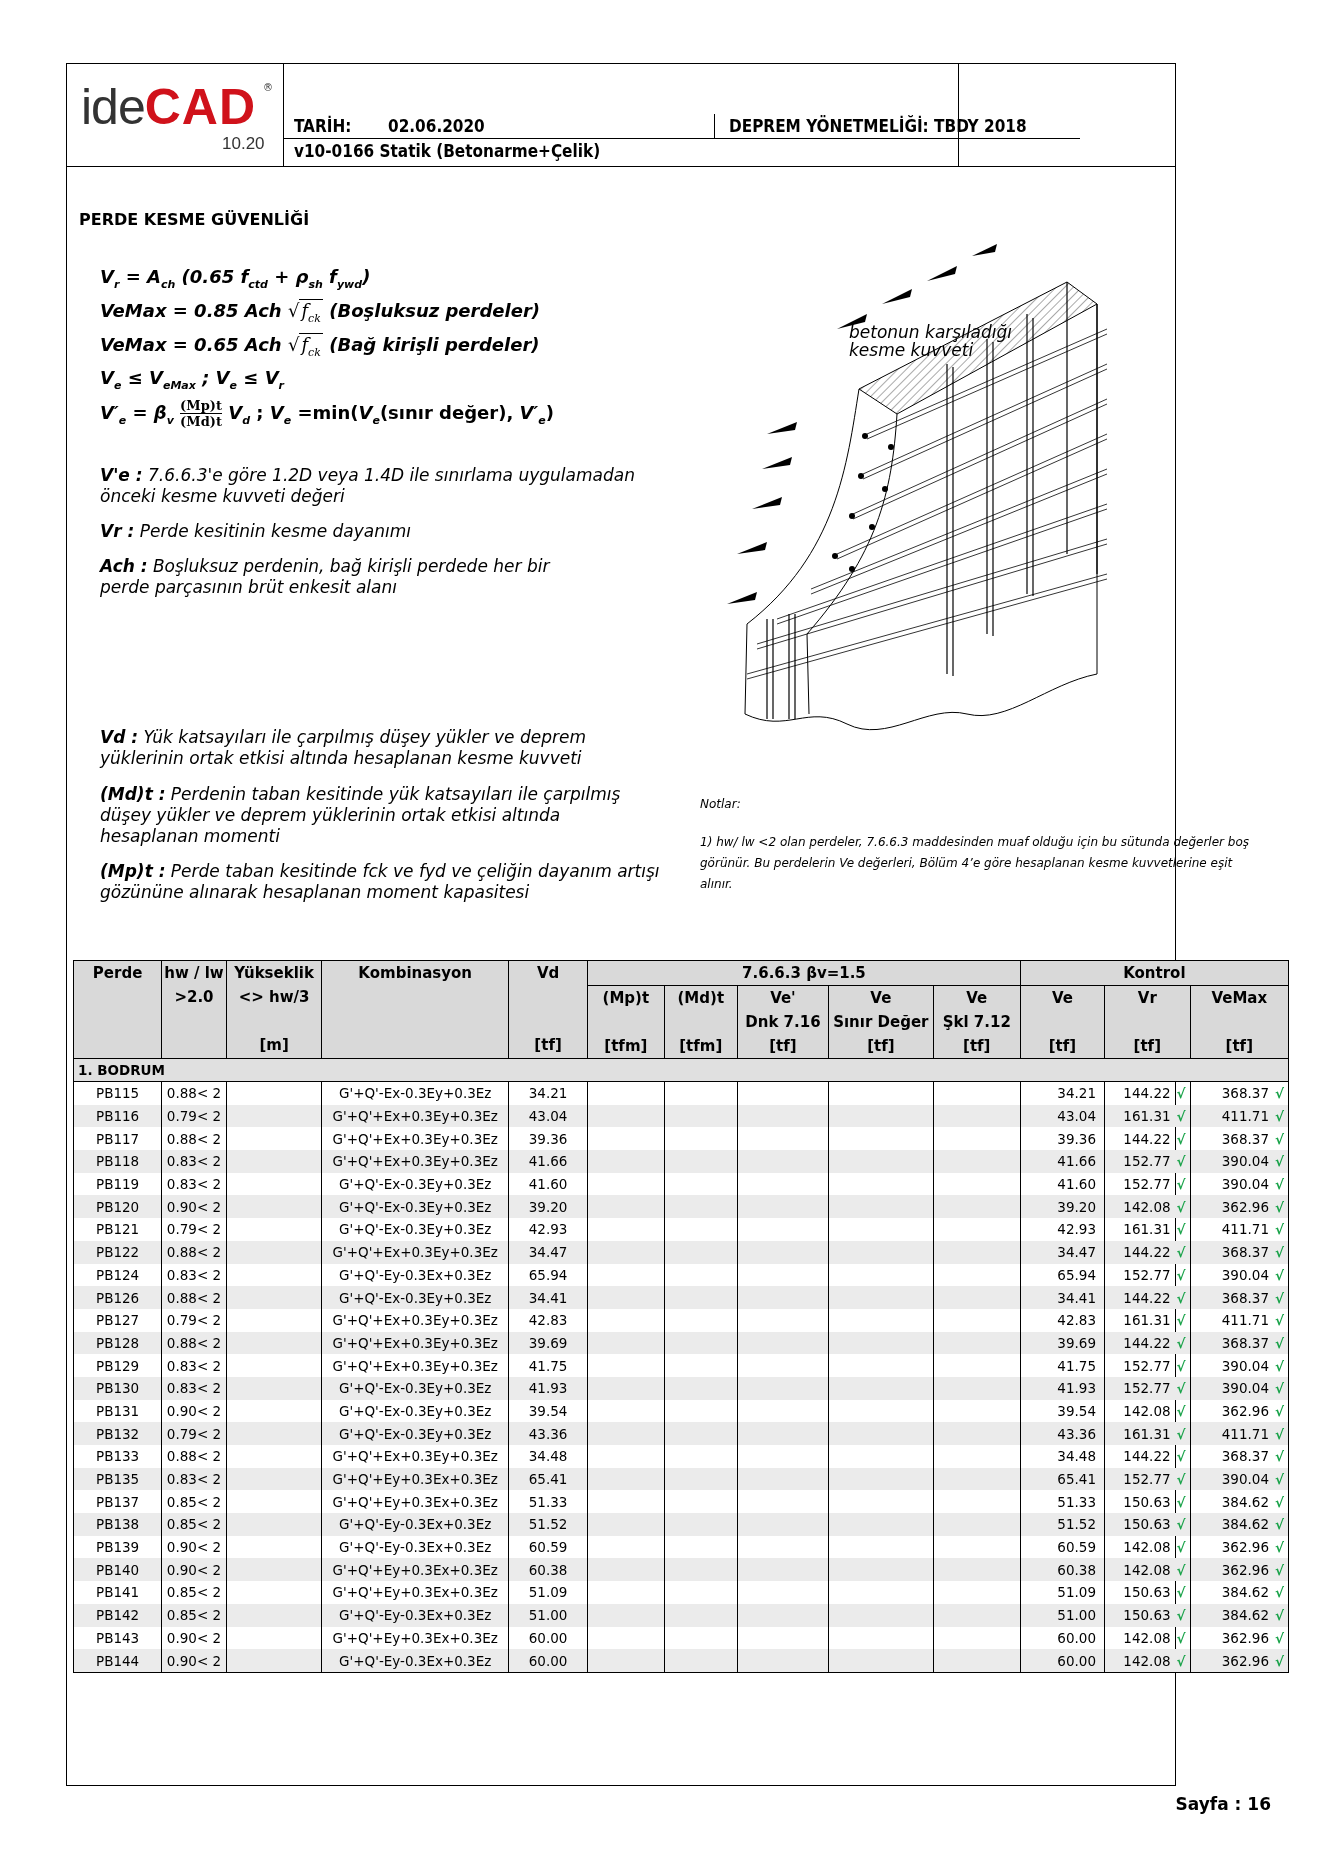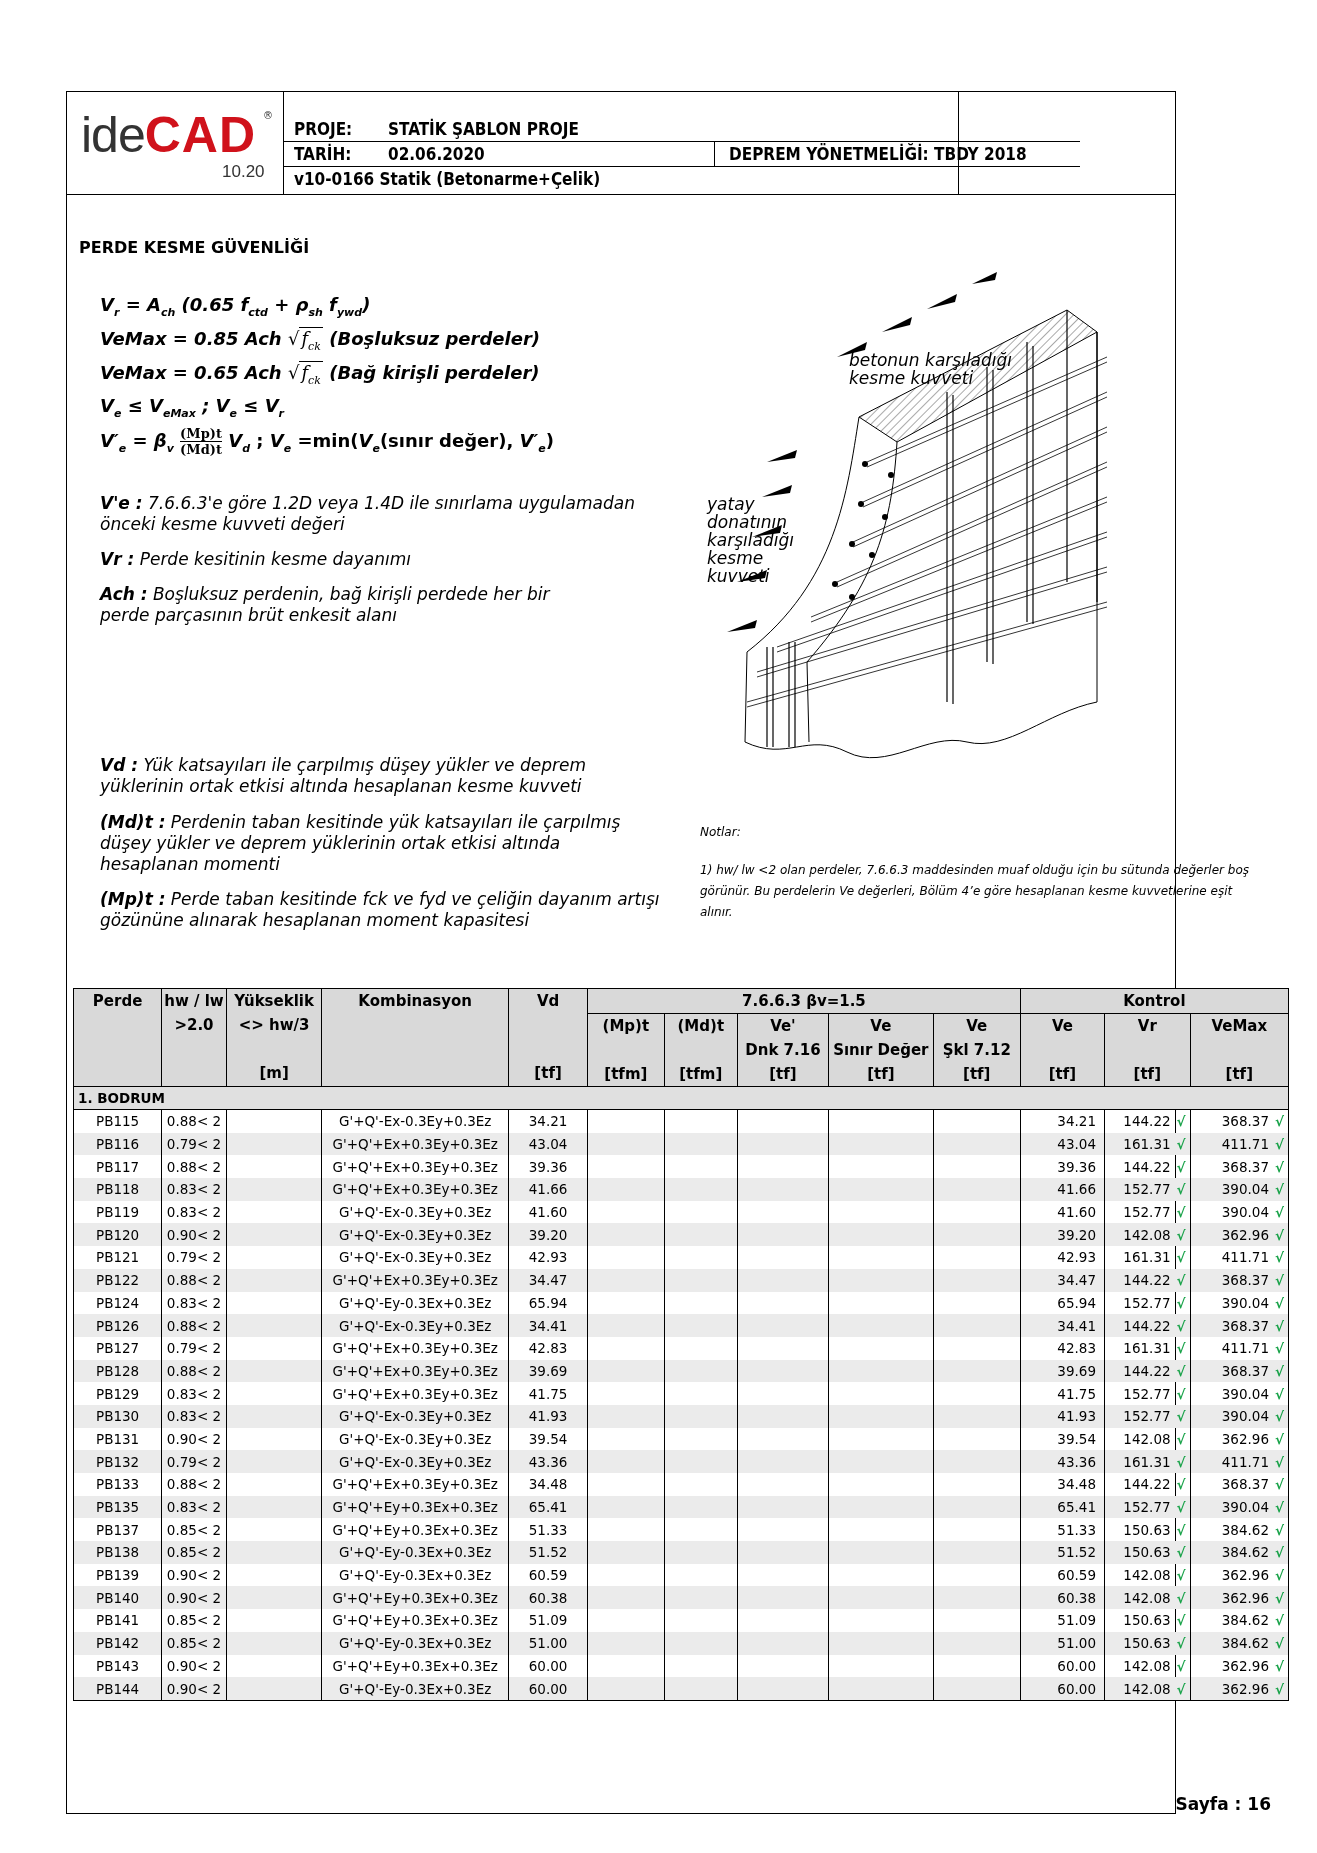--- a/index.html
+++ b/index.html
@@ -1,17 +1,17 @@
 <!DOCTYPE html>
 <html><head>
 <meta charset="utf-8">
 <style>
   html, body { margin:0; padding:0; background:#fff; }
   body { width:1317px; height:1853px; position:relative; font-family:"DejaVu Sans", sans-serif; color:#000; }
-  .frame { position:absolute; left:66px; top:63px; width:1110px; height:1723px; border:1.5px solid #000; box-sizing:border-box;margin-top:28px; }
+  .frame { position:absolute; left:66px; top:63px; width:1110px; height:1723px; border:1.5px solid #000; box-sizing:border-box; }
   
   .hdr { position:absolute; left:0; top:0; width:100%; height:102px; border-bottom:1.5px solid #000; }
   .logo { position:absolute; left:0; top:0; width:217px; height:102px; border-right:1.5px solid #000; box-sizing:border-box; }
   .logo .ide { position:absolute; left:14px; top:14px; font-family:"Liberation Sans", sans-serif; font-size:50px; color:#333; letter-spacing:-1px; }
   .logo .cad { color:#d0121b; font-weight:bold; letter-spacing:1px; }
   .logo .reg { position:absolute; left:196px; top:18px; font-size:10px; color:#333; }
   .logo .ver { position:absolute; left:155px; top:70px; font-family:"Liberation Sans", sans-serif; font-size:17px; color:#333; }
   .hrow { position:absolute; left:217px; height:25px; border-bottom:1.5px solid #000; box-sizing:border-box; font-family:"DejaVu Sans Condensed","DejaVu Sans", sans-serif; font-weight:bold; font-size:17px; line-height:24px; padding-left:10px; white-space:nowrap; }
   .hdr-right { position:absolute; right:0; top:0; width:217px; height:102px; border-left:1.5px solid #000; box-sizing:border-box; }
   .lbl { display:inline-block; width:94px; }
@@ -45,23 +45,20 @@
 </style>
 </head>
 <body>
 
 <div class="frame">
   <div class="hdr">
     <div class="logo">
       <div class="ide"><span>ide</span><span class="cad">CAD</span></div>
       <span class="reg">®</span>
       <span class="ver">10.20</span>
-    </div>
-    <div class="hrow" style="top:25px;width:796px;">
-      <span class="lbl">PROJE:</span><span>STATİK ŞABLON PROJE</span>
     </div>
     <div class="hrow" style="top:50px;width:796px;">
       <span class="lbl">TARİH:</span><span>02.06.2020</span>
       <span class="dep">DEPREM YÖNETMELİĞİ: TBDY 2018</span>
     </div>
     <div class="hrow" style="top:75px;width:796px;border-bottom:none;">
       <span>v10-0166 Statik (Betonarme+Çelik)</span>
     </div>
     <div class="hdr-right"></div>
   </div>
@@ -149,21 +146,20 @@
         <circle cx="108" cy="322" r="3"></circle>
           <circle cx="125" cy="335" r="3"></circle>
       </g>
       <defs>
         <pattern id="hatch" width="6" height="6" patternUnits="userSpaceOnUse" patternTransform="rotate(45)">
           <line x1="0" y1="0" x2="0" y2="6" stroke="#555" stroke-width="1"></line>
         </pattern>
       </defs>
     </svg>
     <div class="dlabel" style="left:122px;top:89px;width:220px;">betonun karşıladığı kesme kuvveti</div>
-    <div class="dlabel" style="left:-20px;top:233px;width:110px;">yatay donatının karşıladığı kesme kuvveti</div>
   </div>
 
   <div class="notes" style="top:730px;">Notlar:</div>
   <div class="notes" style="top:768px;">1) hw/ lw &lt;2 olan perdeler, 7.6.6.3 maddesinden muaf olduğu için bu sütunda değerler boş görünür. Bu perdelerin Ve değerleri, Bölüm 4’e göre hesaplanan kesme kuvvetlerine eşit alınır.</div>
 
   <table class="tbl">
     <colgroup>
       <col style="width:89px">
         <col style="width:65px">
         <col style="width:96px">

